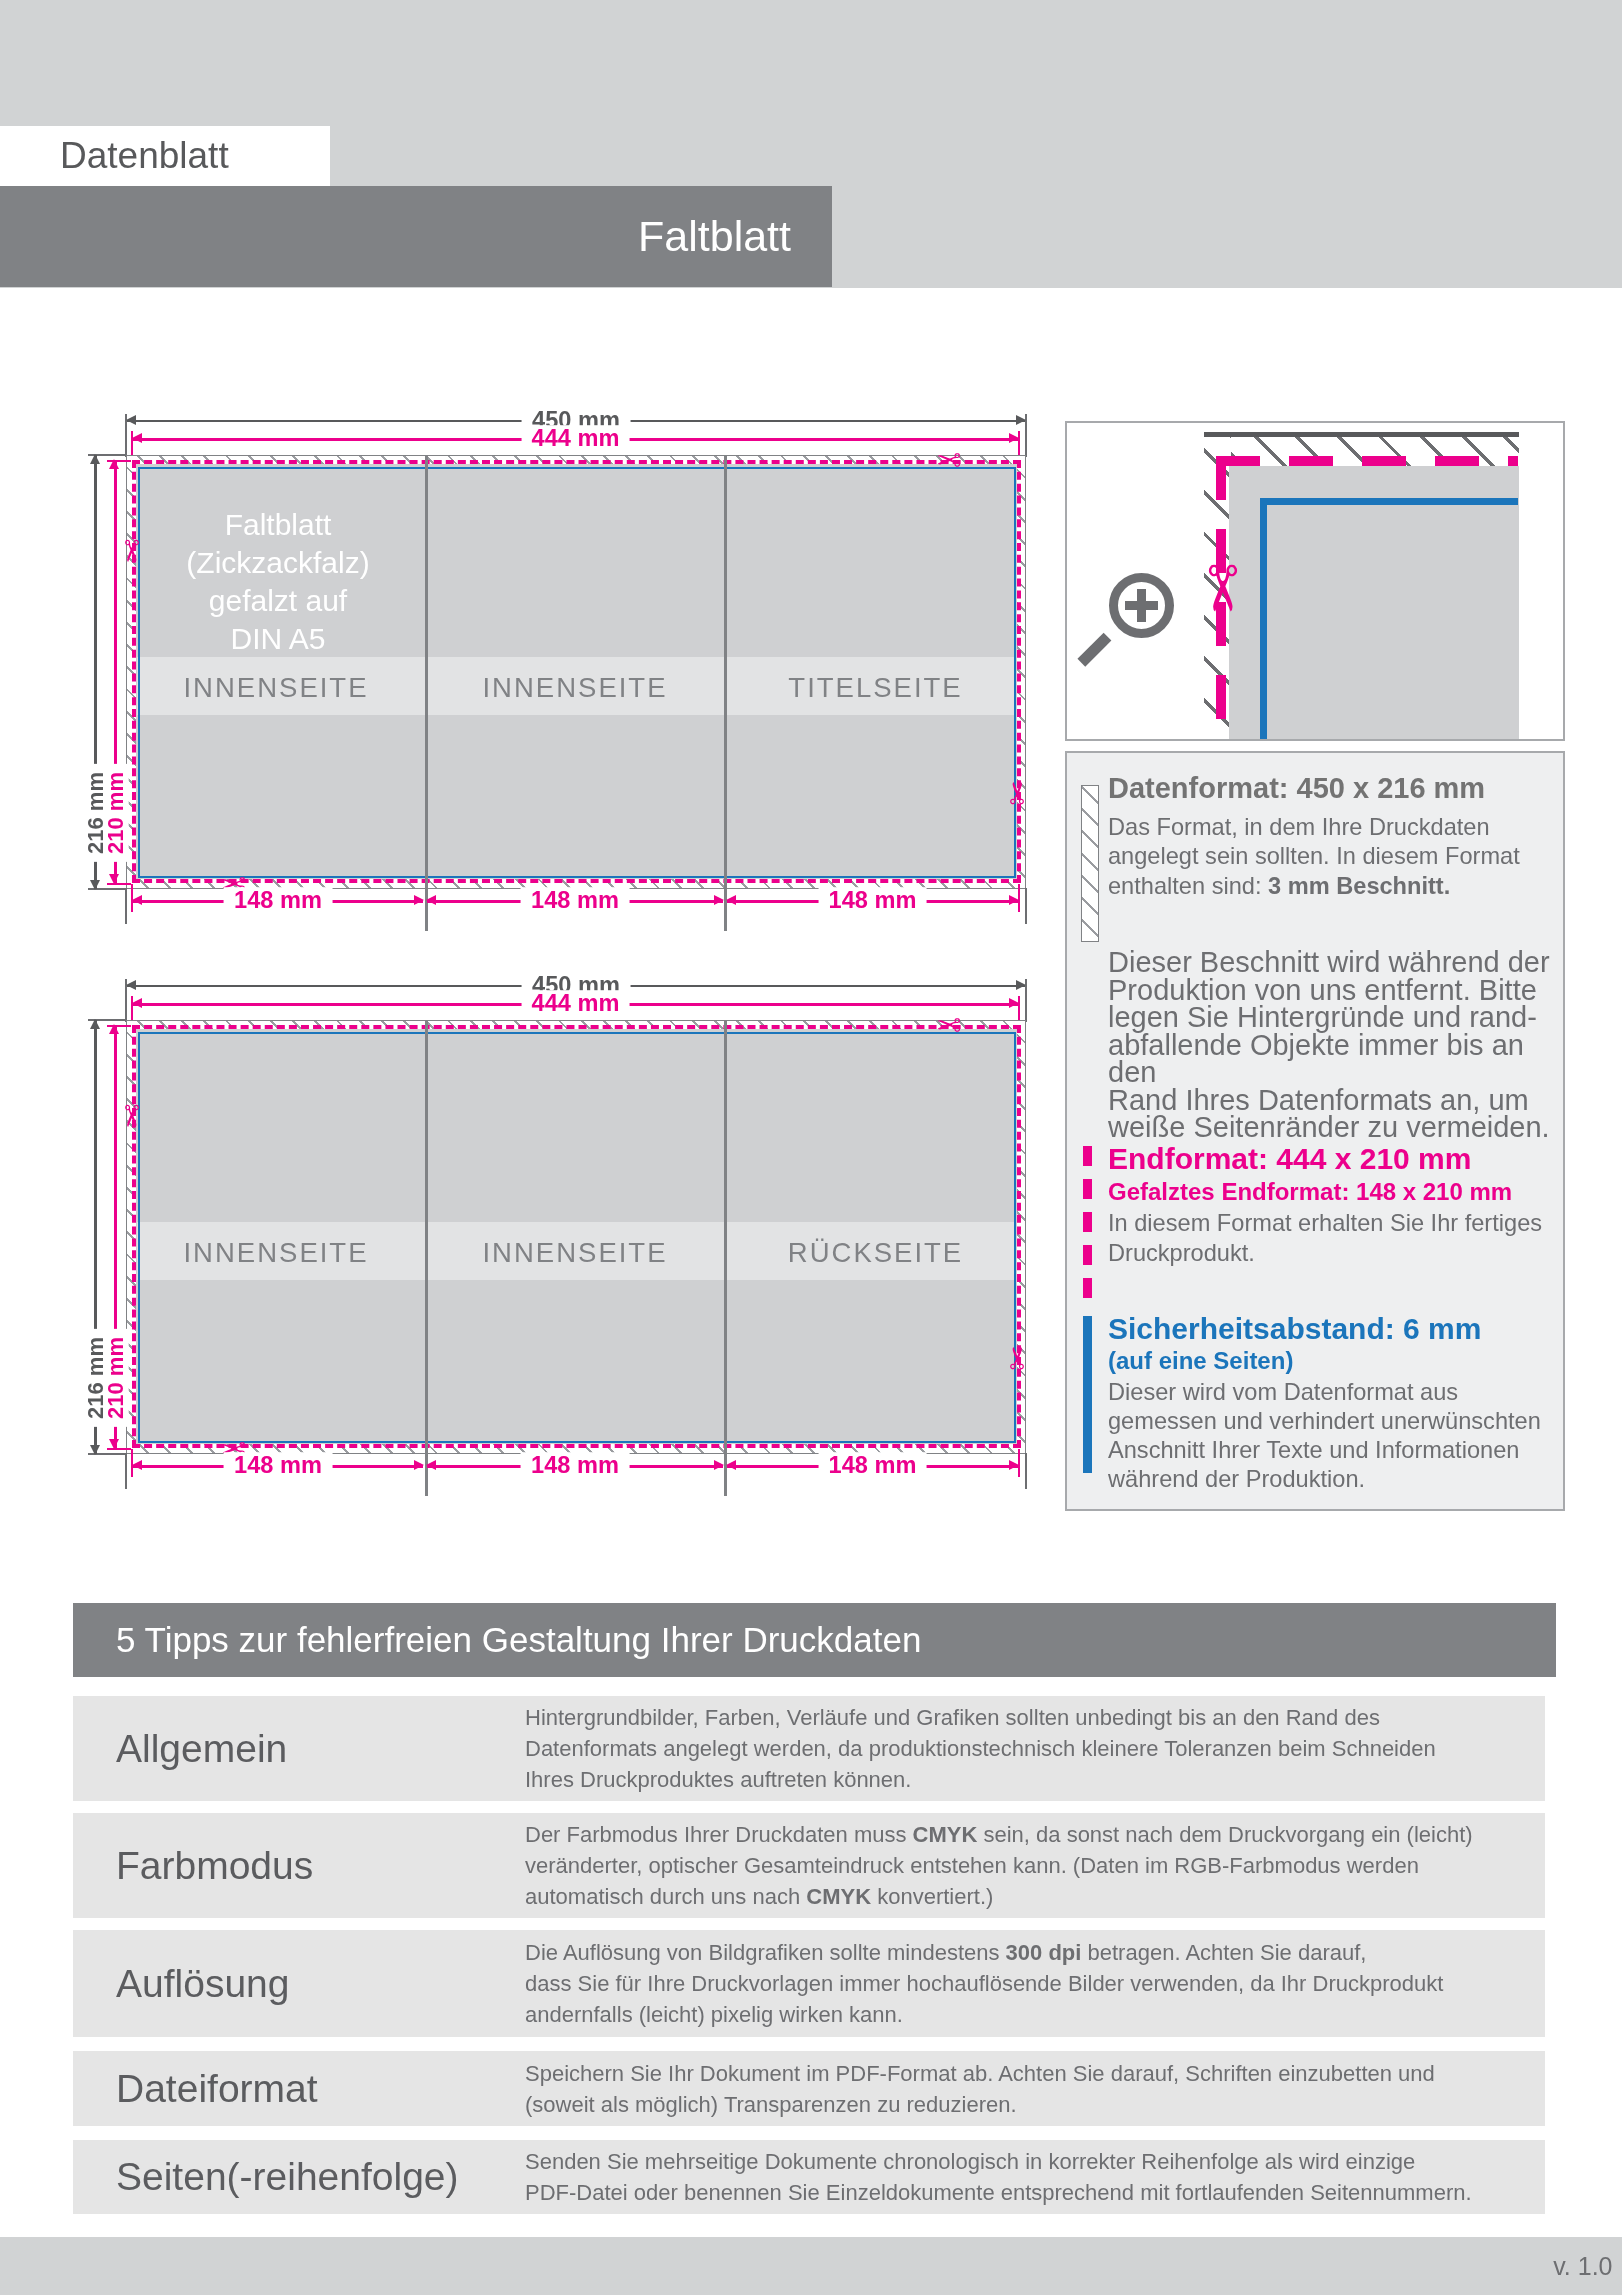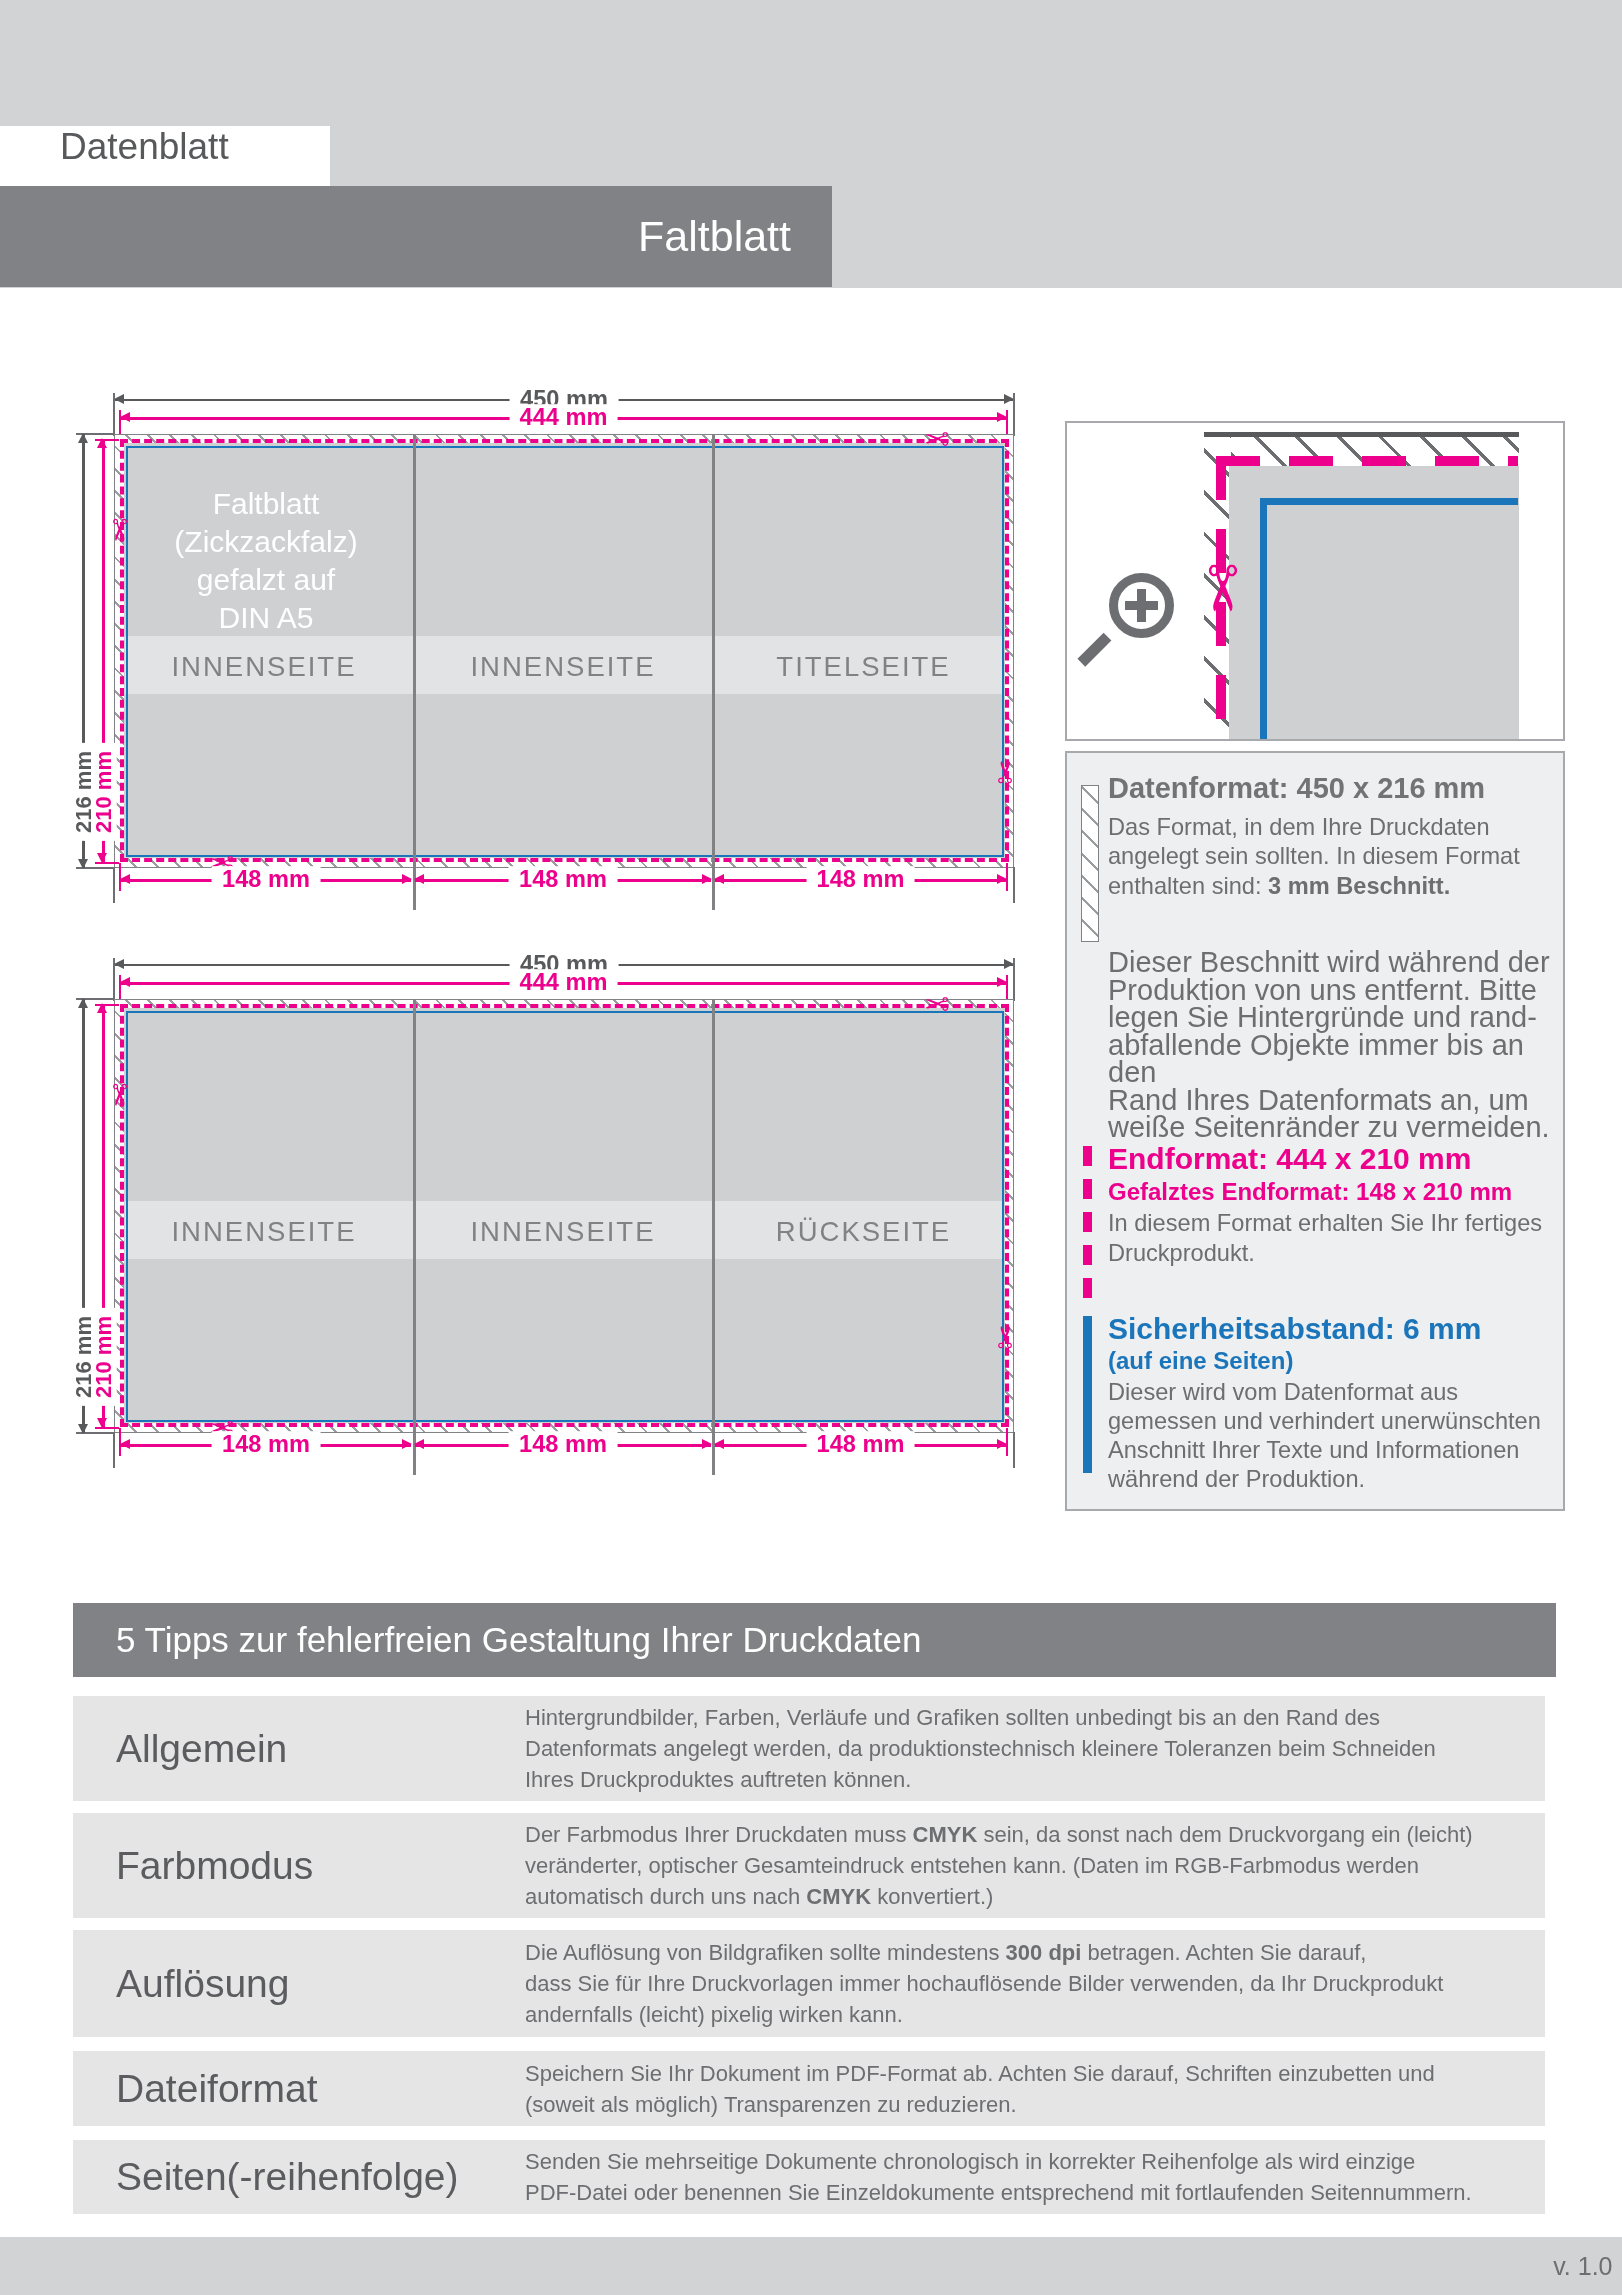--- a/index.html
+++ b/index.html
@@ -2,28 +2,28 @@
 <html style="font-size:10.5px"><head>
 <meta charset="utf-8">
 <style>
   html,body{margin:0;padding:0;background:#fff;}
   #page{position:relative;width:1623px;height:2295px;background:#ffffff;
         font-family:"Liberation Sans",sans-serif;overflow:hidden;}
 
   
   #band{position:absolute;left:0;top:0;width:1623px;height:288px;background:#d1d3d4;}
   #tab{position:absolute;left:0;top:126px;width:330px;height:60px;background:#fff;
-       display:flex;padding-left:60px;box-sizing:border-box;
+       display:flex;align-items:center;padding-left:60px;box-sizing:border-box;
        font-size:37px;color:#58595b;}
   #titlebar{position:absolute;left:0;top:186px;width:832px;height:101px;background:#808285;
        display:flex;align-items:center;justify-content:flex-end;padding-right:41px;
        box-sizing:border-box;font-size:43px;color:#ffffff;}
 
   
-  .diagram{position:absolute;left:73px;width:955px;height:530px;}
+  .diagram{position:absolute;left:85px;width:955px;height:530px;margin-top:21px;}
   #d1{top:393px;} #d2{top:958px;}
 
   .ext{position:absolute;background:#6d6e71;}
   .ext.m{background:#ec008c;}
   .e-tl{left:40px;top:0;width:2px;height:43px;}
   .e-tr{left:940px;top:0;width:2px;height:43px;}
   .e-tlm{left:46px;top:17px;width:2px;height:31px;}
   .e-trm{left:933px;top:17px;width:2px;height:31px;}
   .e-bl{left:40px;top:474px;width:2px;height:36px;}
   .e-br{left:940px;top:474px;width:2px;height:36px;}

